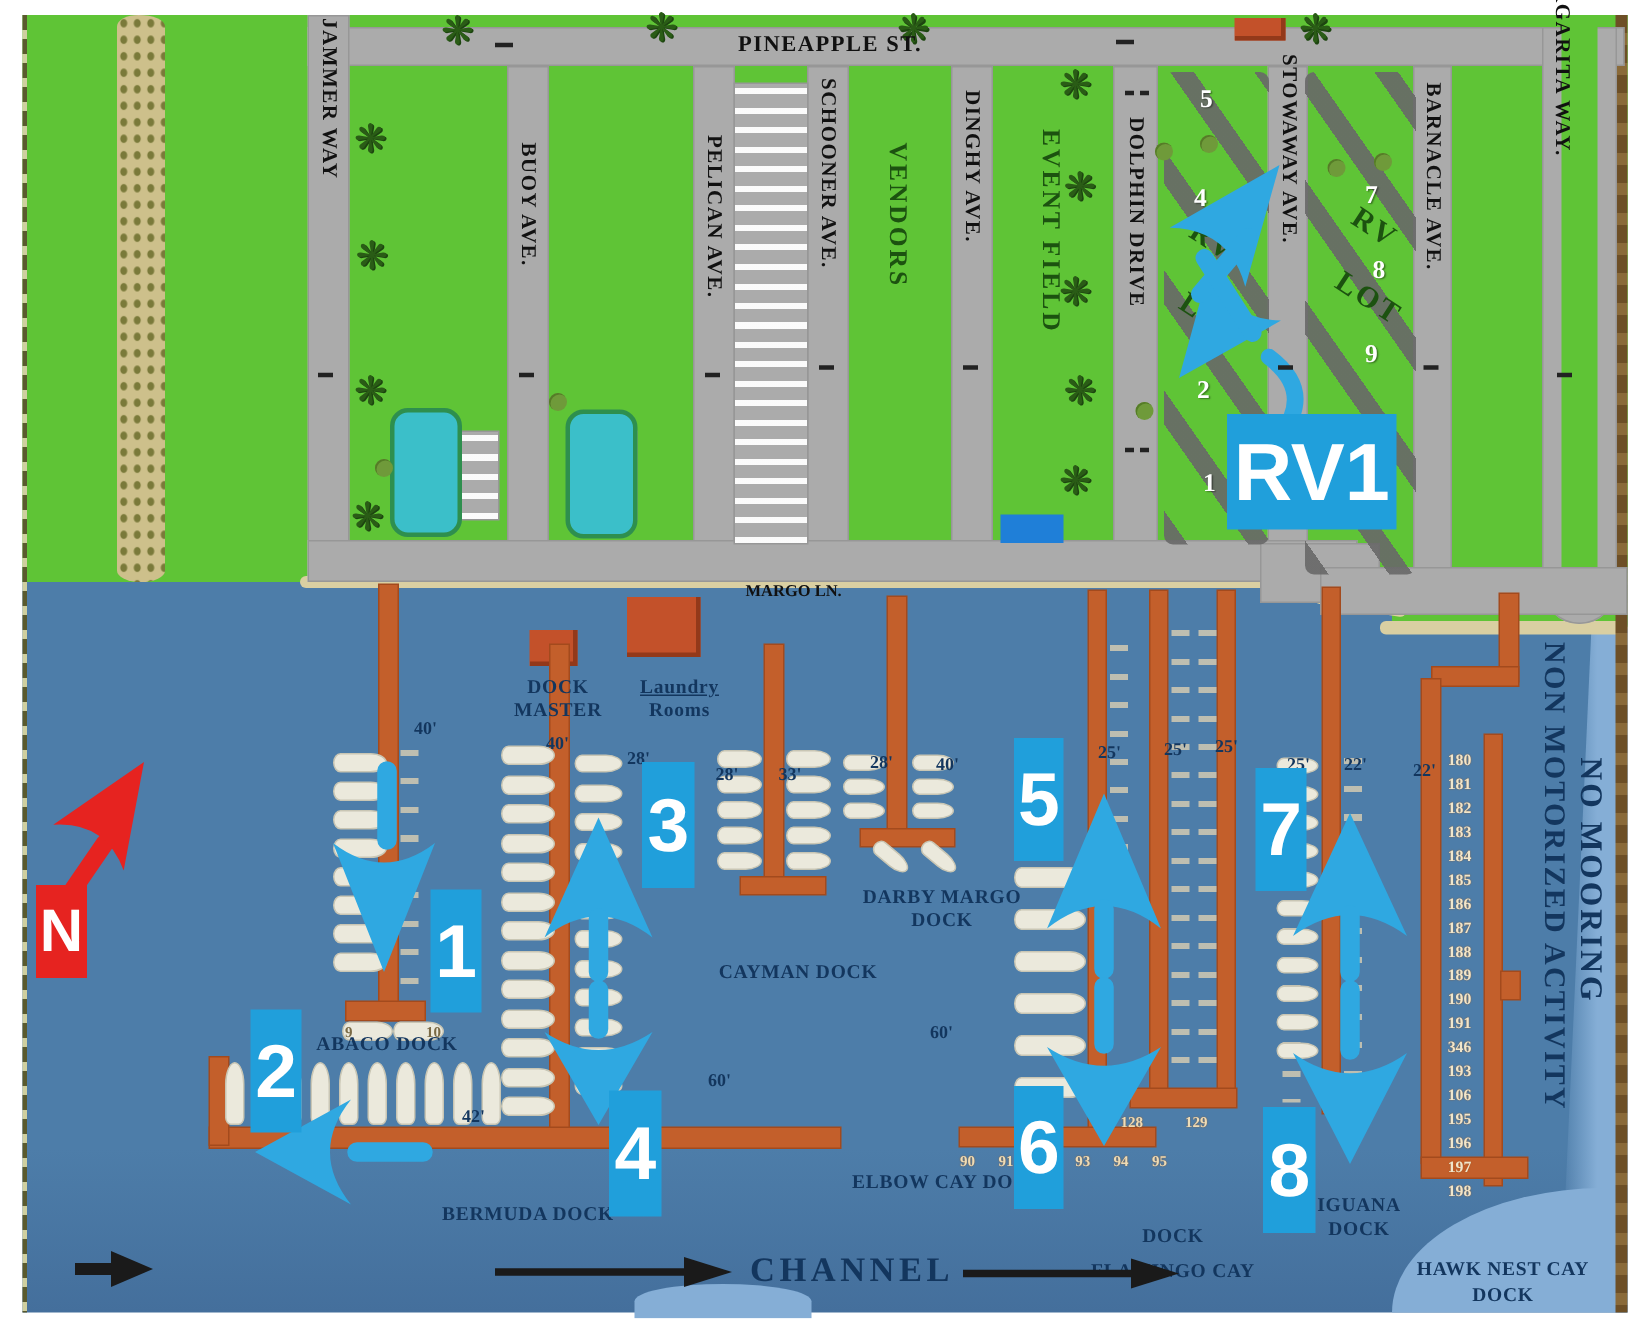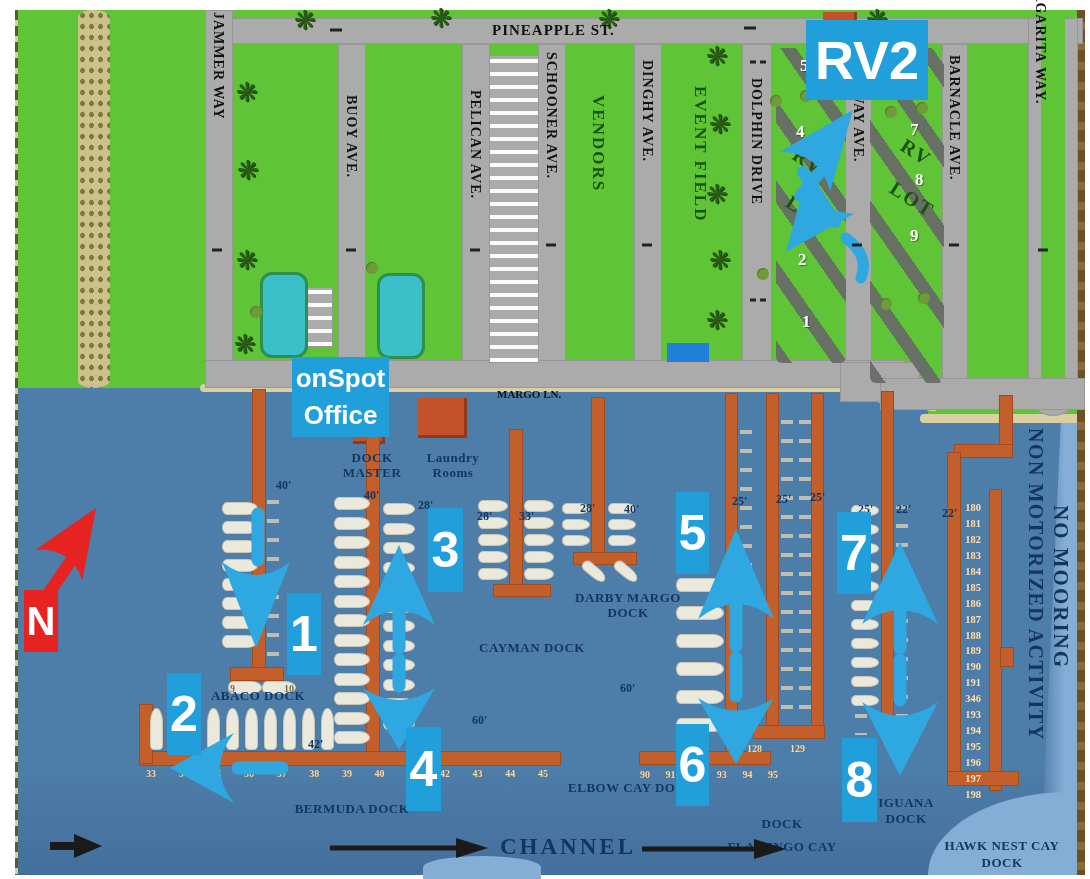--- a/index.html
+++ b/index.html
@@ -264,35 +264,20 @@
       <div class="boat v" style="left: 302px; top: 708px; width: 11px; height: 40px;"></div>
       <div class="boat v" style="left: 321px; top: 708px; width: 11px; height: 40px;"></div>
     </div>
   <div class="boat h" style="left:580px;top:566px;width:26px;height:9px;transform:rotate(40deg);"></div>
   <div class="boat h" style="left:612px;top:566px;width:26px;height:9px;transform:rotate(40deg);"></div>
 
   <div id="abaco-foot-numbers" class="sliprow" style="left:230px;top:683px;width:64px;color:#7a6a45;text-shadow:none;">
       <span>9</span>
       <span>10</span>
     </div>
-  <div id="bermuda-numbers" class="sliprow" style="left:146px;top:768px;width:402px;">
-      <span>33</span>
-      <span>34</span>
-      <span>35</span>
-      <span>36</span>
-      <span>37</span>
-      <span>38</span>
-      <span>39</span>
-      <span>40</span>
-      <span>41</span>
-      <span>42</span>
-      <span>43</span>
-      <span>44</span>
-      <span>45</span>
-    </div>
   <div id="elbow-numbers" class="sliprow" style="left:640px;top:769px;width:138px;">
       <span>90</span>
       <span>91</span>
       <span>92</span>
       <span>93</span>
       <span>94</span>
       <span>95</span>
     </div>
   <div id="flamingo-numbers" class="sliprow" style="left:747px;top:743px;width:58px;">
       <span>128</span>
@@ -306,30 +291,30 @@
       <span>184</span>
       <span>185</span>
       <span>186</span>
       <span>187</span>
       <span>188</span>
       <span>189</span>
       <span>190</span>
       <span>191</span>
       <span>346</span>
       <span>193</span>
-      <span>194</span>
+      <span>106</span>
       <span>195</span>
       <span>196</span>
       <span>197</span>
       <span>198</span>
     </div>
 
   <div class="docklbl" style="left:372px;top:450px;">DOCK</div>
   <div class="docklbl" style="left:372px;top:465px;">MASTER</div>
-  <div class="docklbl" style="left:453px;top:450px;">Laundry</div>
+  <div class="docklbl" style="left:453px;top:450px;text-decoration:underline;">Laundry</div>
   <div class="docklbl" style="left:453px;top:465px;">Rooms</div>
 
   <div class="docklbl" style="left:258px;top:688px;">ABACO DOCK</div>
   <div class="docklbl" style="left:352px;top:801px;">BERMUDA DOCK</div>
   <div class="docklbl" style="left:532px;top:640px;">CAYMAN DOCK</div>
   <div class="docklbl" style="left:628px;top:590px;">DARBY MARGO</div>
   <div class="docklbl" style="left:628px;top:605px;">DOCK</div>
   <div class="docklbl" style="left:632px;top:780px;">ELBOW CAY DOCK</div>
   <div class="docklbl" style="left:782px;top:839px;">FLAMINGO CAY</div>
   <div class="docklbl" style="left:782px;top:816px;">DOCK</div>
@@ -412,25 +397,21 @@
         <path d="M1038,250 L1048,250"></path>
       <path d="M330,30 L342,30"></path>
         <path d="M744,28 L756,28"></path>
     </g>
   </svg>
 
   <div class="abs" style="left:24px;top:590px;width:34px;height:62px;background:#e62320;display:flex;align-items:center;justify-content:center;">
     <span style="color:#fff;font:bold 40px 'Liberation Sans',sans-serif;">N</span>
   </div>
 
-  <div class="bluebox office" style="left:292px;top:357px;width:97px;height:80px;">
-    <span>onSpot</span>
-    <span>Office</span>
-  </div>
-  <div class="bluebox" style="left:806px;top:20px;width:122px;height:80px;">RV2</div>
+  <div class="bluebox" style="left:818px;top:276px;width:113px;height:77px;">RV1</div>
   <div class="chip" style="left:287px;top:593px;width:34px;height:82px;">1</div>
   <div class="chip" style="left:167px;top:673px;width:34px;height:82px;">2</div>
   <div class="chip" style="left:428px;top:508px;width:35px;height:84px;">3</div>
   <div class="chip" style="left:406px;top:727px;width:35px;height:84px;">4</div>
   <div class="chip" style="left:676px;top:492px;width:33px;height:82px;">5</div>
   <div class="chip" style="left:676px;top:724px;width:33px;height:82px;">6</div>
   <div class="chip" style="left:837px;top:512px;width:34px;height:82px;">7</div>
   <div class="chip" style="left:842px;top:738px;width:35px;height:84px;">8</div>
 
 </div>

